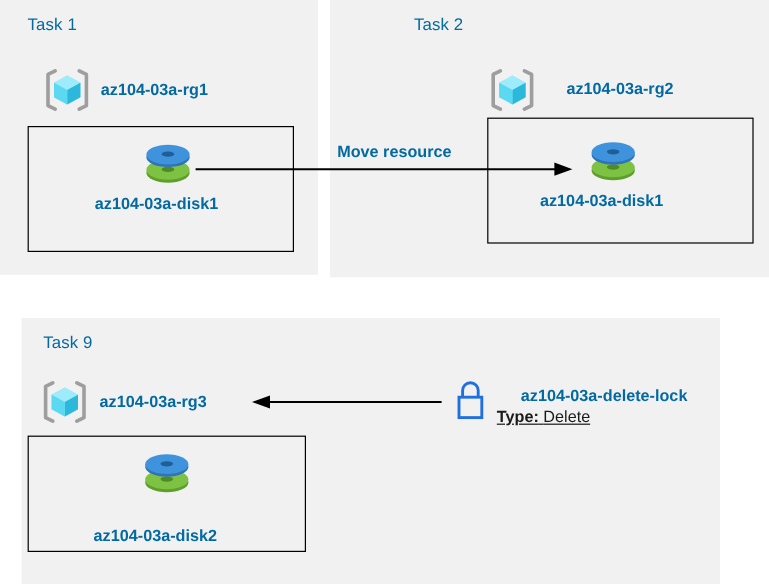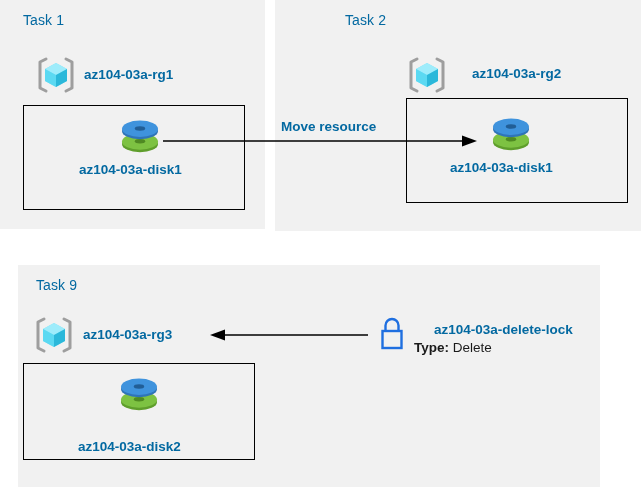--- a/index.html
+++ b/index.html
@@ -3,21 +3,21 @@
 <meta charset="utf-8">
 <style>
   html,body{margin:0;padding:0;background:#ffffff;}
   body{width:641px;height:487px;position:relative;overflow:hidden;
        font-family:"Liberation Sans","DejaVu Sans",sans-serif;}
   .panel{position:absolute;background:#f1f1f1;}
   .task-title{position:absolute;color:#0369a1;font-weight:normal;font-size:14px;
               letter-spacing:.1px;white-space:nowrap;}
   .innerbox{position:absolute;border:1.6px solid #000000;background:transparent;box-sizing:border-box;}
   .label{position:absolute;color:#0369a1;font-weight:bold;font-size:13.5px;white-space:nowrap;}
-  .label-sub{position:absolute;color:#1a1a1a;font-size:13.5px;white-space:nowrap;}
+  .label-sub{position:absolute;color:#1a1a1a;font-size:13.5px;white-space:nowrap;text-decoration:underline;}
   .label-sub b{font-weight:bold;}
   .icon{position:absolute;}
   .arrow{position:absolute;}
   svg{display:block;overflow:visible;}
 </style>
 </head>
 <body>
 
 <div class="panel" style="left:0px;top:0px;width:265px;height:229px;"></div>
 

